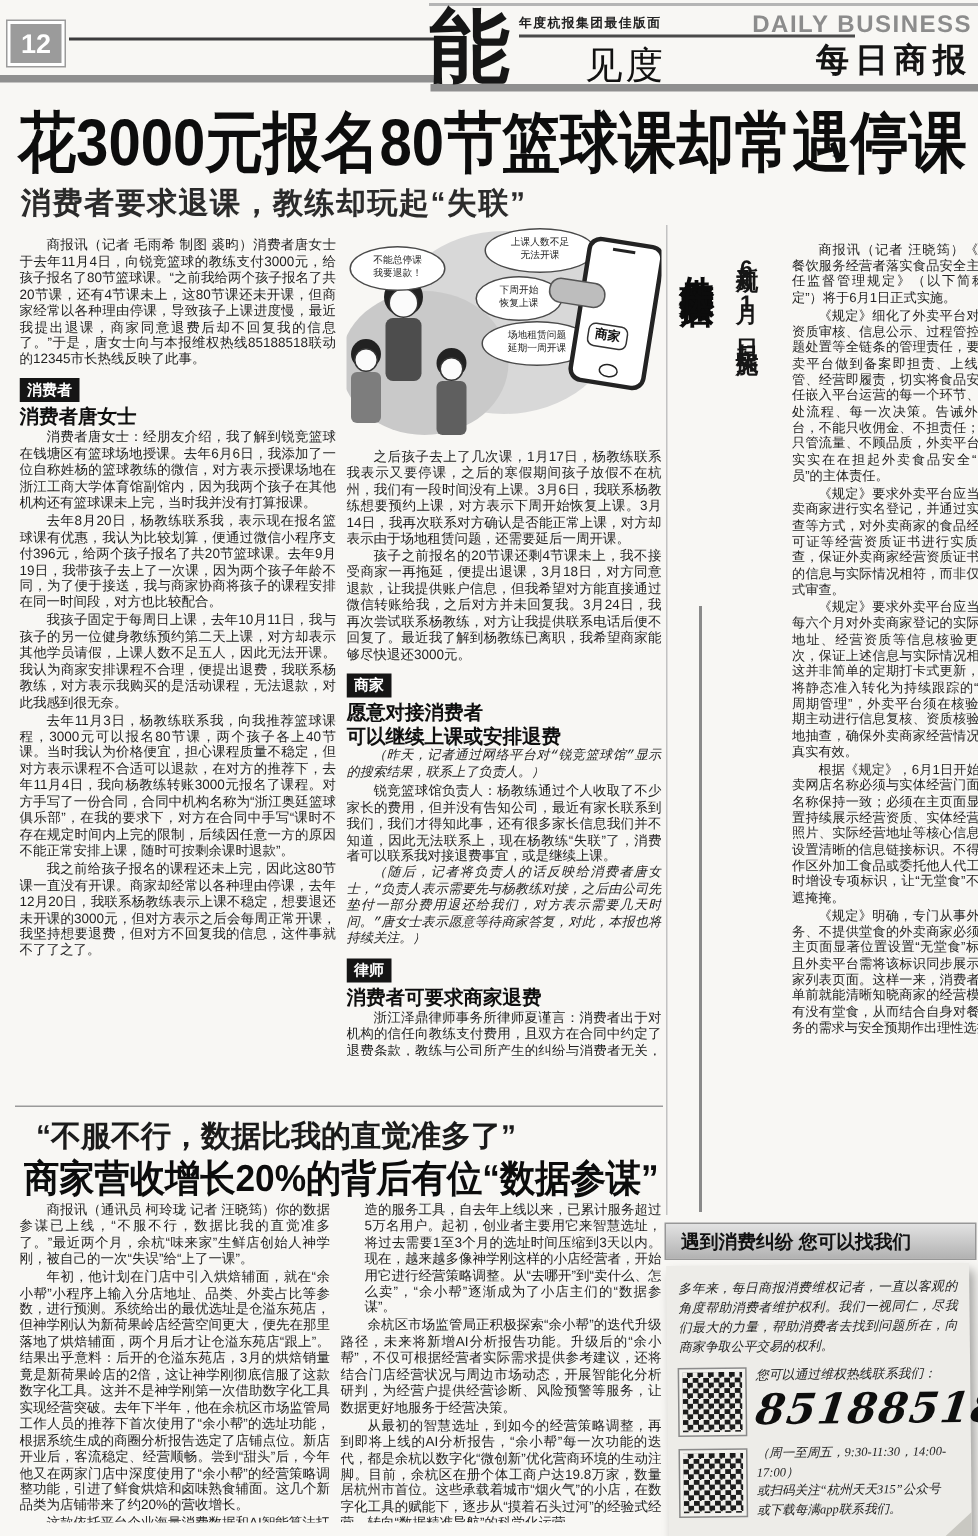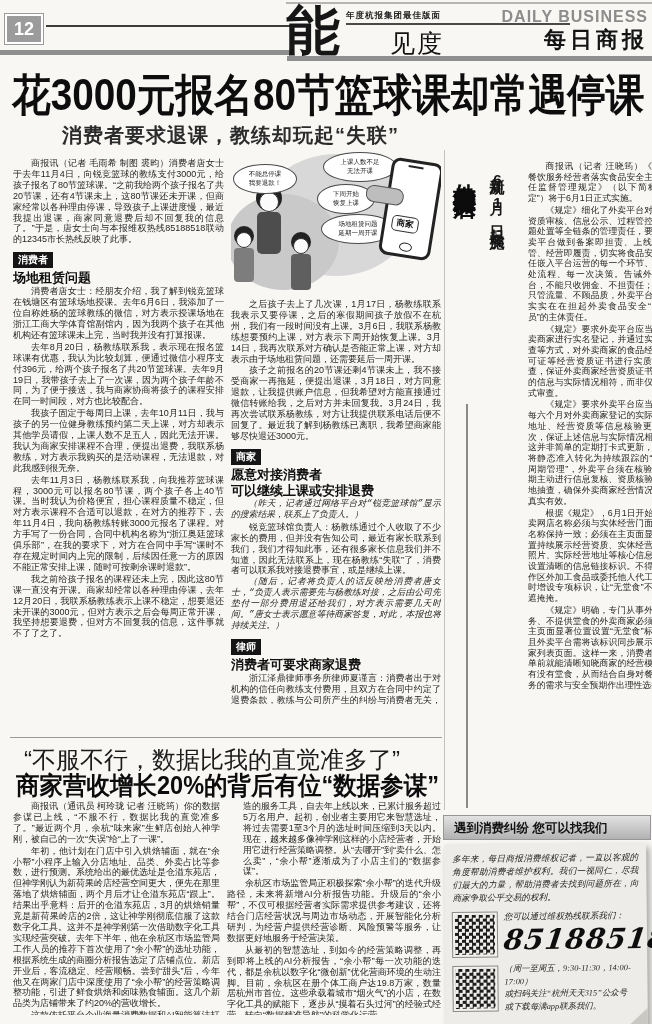--- a/index.html
+++ b/index.html
@@ -19,21 +19,21 @@
         font-family:"DejaVu Serif",serif;color:#161616;}
   .award{left:346px;top:10px;font-size:8.5px;font-weight:bold;color:#222;letter-spacing:1px;}
   .award-rule{left:346px;top:23px;width:224px;height:2px;background:#4a4a4a;}
   .jiandu{left:346px;top:27px;font-size:25px;font-weight:400;letter-spacing:2px;color:#111;margin-left:44px;}
   .daily-en{right:4px;top:8px;font-size:16px;font-weight:bold;color:#8c8c8c;letter-spacing:1px;}
   .daily-cn{right:4px;top:25px;font-size:22px;font-weight:900;letter-spacing:4px;
             font-family:"DejaVu Serif",serif;color:#141414;}
   
   .a1-headline{left:12px;top:66px;font-size:44px;font-weight:900;white-space:nowrap;
                transform:scaleX(.88);transform-origin:left;color:#0d0d0d;letter-spacing:0;}
-  .a1-sub{left:14px;top:122px;font-size:20px;font-weight:600;color:#2b2b2b;letter-spacing:1px;margin-left:48px;}
+  .a1-sub{left:14px;top:122px;font-size:20px;font-weight:600;color:#2b2b2b;letter-spacing:1px;}
   .col{overflow:hidden;}
   .a1-col1{left:13px;top:158px;width:211px;height:542px;}
   .a1-col2{left:231px;top:152px;width:210px;height:552px;}
   .bodytext p{margin:0 0 1px 0;text-indent:2em;font-size:9px;line-height:10.9px;
               text-align:justify;color:#1f1f1f;}
   .note{font-family:Liberation Mono, monospace;font-style:italic;font-size:8.8px !important;
         line-height:11px !important;color:#2a2a2a;}
   .tag{display:inline-block;background:#151515;color:#fff;font-size:10px;font-weight:bold;
        padding:1px 5px;margin:6px 0 2px 0;}
   .subhead{font-size:13px;font-weight:bold;line-height:16px;color:#0f0f0f;}
@@ -58,21 +58,21 @@
   .vtext{writing-mode:vertical-rl;text-orientation:upright;}
   .sb-headline{left:450px;top:166px;height:250px;font-size:23px;font-weight:900;
                letter-spacing:1px;color:#0c0c0c;}
   .sb-kicker{left:487px;top:165px;height:190px;font-size:15px;font-weight:bold;
              letter-spacing:3px;color:#161616;}
   .sb-rule{left:466px;top:404px;width:2px;height:404px;background:#8a8a8a;}
   .sb-text{left:528px;top:161px;width:143px;height:600px;overflow:hidden;}
   .sb-text p{font-size:8.8px;line-height:10.7px;}
   
   .a2-rule{left:10px;top:737px;width:432px;height:1px;background:#9a9a9a;}
-  .a2-quote{left:24px;top:744px;font-size:24px;font-weight:400;color:#1b1b1b;}
+  .a2-quote{left:24px;top:744px;font-size:20px;font-weight:700;color:#1b1b1b;}
   .a2-headline{left:16px;top:769px;font-size:25px;font-weight:900;white-space:nowrap;
                transform:scaleX(.94);transform-origin:left;color:#0c0c0c;}
   .a2-col1{left:13px;top:801px;width:207px;height:214px;}
   .a2-col2{left:227px;top:801px;width:214px;height:214px;}
   
   .hbox{left:443px;top:815px;width:208px;z-index:5;}
   .hbox-header{height:25px;background:linear-gradient(180deg,#e2e2e2,#b2b2b2);
                border:1px solid #979797;font-size:12.5px;font-weight:bold;color:#111;
                line-height:25px;padding-left:10px;box-sizing:border-box;}
   .hnote{position:relative;margin:3px 4px 0 2px;background:#edece8;padding:9px 8px 16px 8px;
@@ -109,21 +109,21 @@
   <div class="abs daily-cn">每日商报</div>
 
   <div class="abs a1-headline">花3000元报名80节篮球课却常遇停课</div>
   <div class="abs a1-sub">消费者要求退课，教练却玩起“失联”</div>
 
   <div class="abs col a1-col1 bodytext">
     <p>商报讯（记者 毛雨希 制图 裘昀）消费者唐女士于去年11月4日，向锐竞篮球的教练支付3000元，给孩子报名了80节篮球课。“之前我给两个孩子报名了共20节课，还有4节课未上，这80节课还未开课，但商家经常以各种理由停课，导致孩子上课进度慢，最近我提出退课，商家同意退费后却不回复我的信息了。”于是，唐女士向与本报维权热线85188518联动的12345市长热线反映了此事。</p>
     <div>
       <span class="tag">消费者</span>
     </div>
-    <div class="subhead">场地租赁问题</div>
+    <div class="subhead">消费者唐女士</div>
     <p>消费者唐女士：经朋友介绍，我了解到锐竞篮球在钱塘区有篮球场地授课。去年6月6日，我添加了一位自称姓杨的篮球教练的微信，对方表示授课场地在浙江工商大学体育馆副馆内，因为我两个孩子在其他机构还有篮球课未上完，当时我并没有打算报课。</p>
     <p>去年8月20日，杨教练联系我，表示现在报名篮球课有优惠，我认为比较划算，便通过微信小程序支付396元，给两个孩子报名了共20节篮球课。去年9月19日，我带孩子去上了一次课，因为两个孩子年龄不同，为了便于接送，我与商家协商将孩子的课程安排在同一时间段，对方也比较配合。</p>
     <p>我孩子固定于每周日上课，去年10月11日，我与孩子的另一位健身教练预约第二天上课，对方却表示其他学员请假，上课人数不足五人，因此无法开课。我认为商家安排课程不合理，便提出退费，我联系杨教练，对方表示我购买的是活动课程，无法退款，对此我感到很无奈。</p>
     <p>去年11月3日，杨教练联系我，向我推荐篮球课程，3000元可以报名80节课，两个孩子各上40节课。当时我认为价格便宜，担心课程质量不稳定，但对方表示课程不合适可以退款，在对方的推荐下，去年11月4日，我向杨教练转账3000元报名了课程。对方手写了一份合同，合同中机构名称为“浙江奥廷篮球俱乐部”，在我的要求下，对方在合同中手写“课时不存在规定时间内上完的限制，后续因任意一方的原因不能正常安排上课，随时可按剩余课时退款”。</p>
     <p>我之前给孩子报名的课程还未上完，因此这80节课一直没有开课。商家却经常以各种理由停课，去年12月20日，我联系杨教练表示上课不稳定，想要退还未开课的3000元，但对方表示之后会每周正常开课，我坚持想要退费，但对方不回复我的信息，这件事就不了了之了。</p>
   </div>
 
   <div class="abs col a1-col2 bodytext">
     <div class="cartoon">
       <div class="abs blob1"></div>

